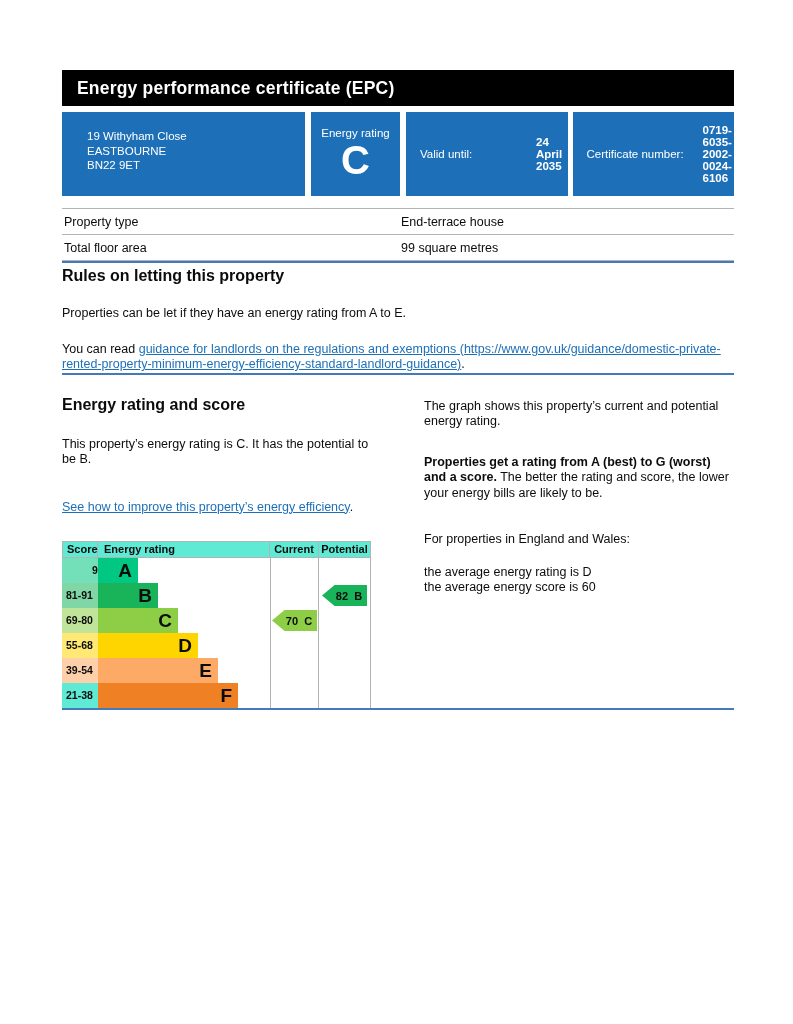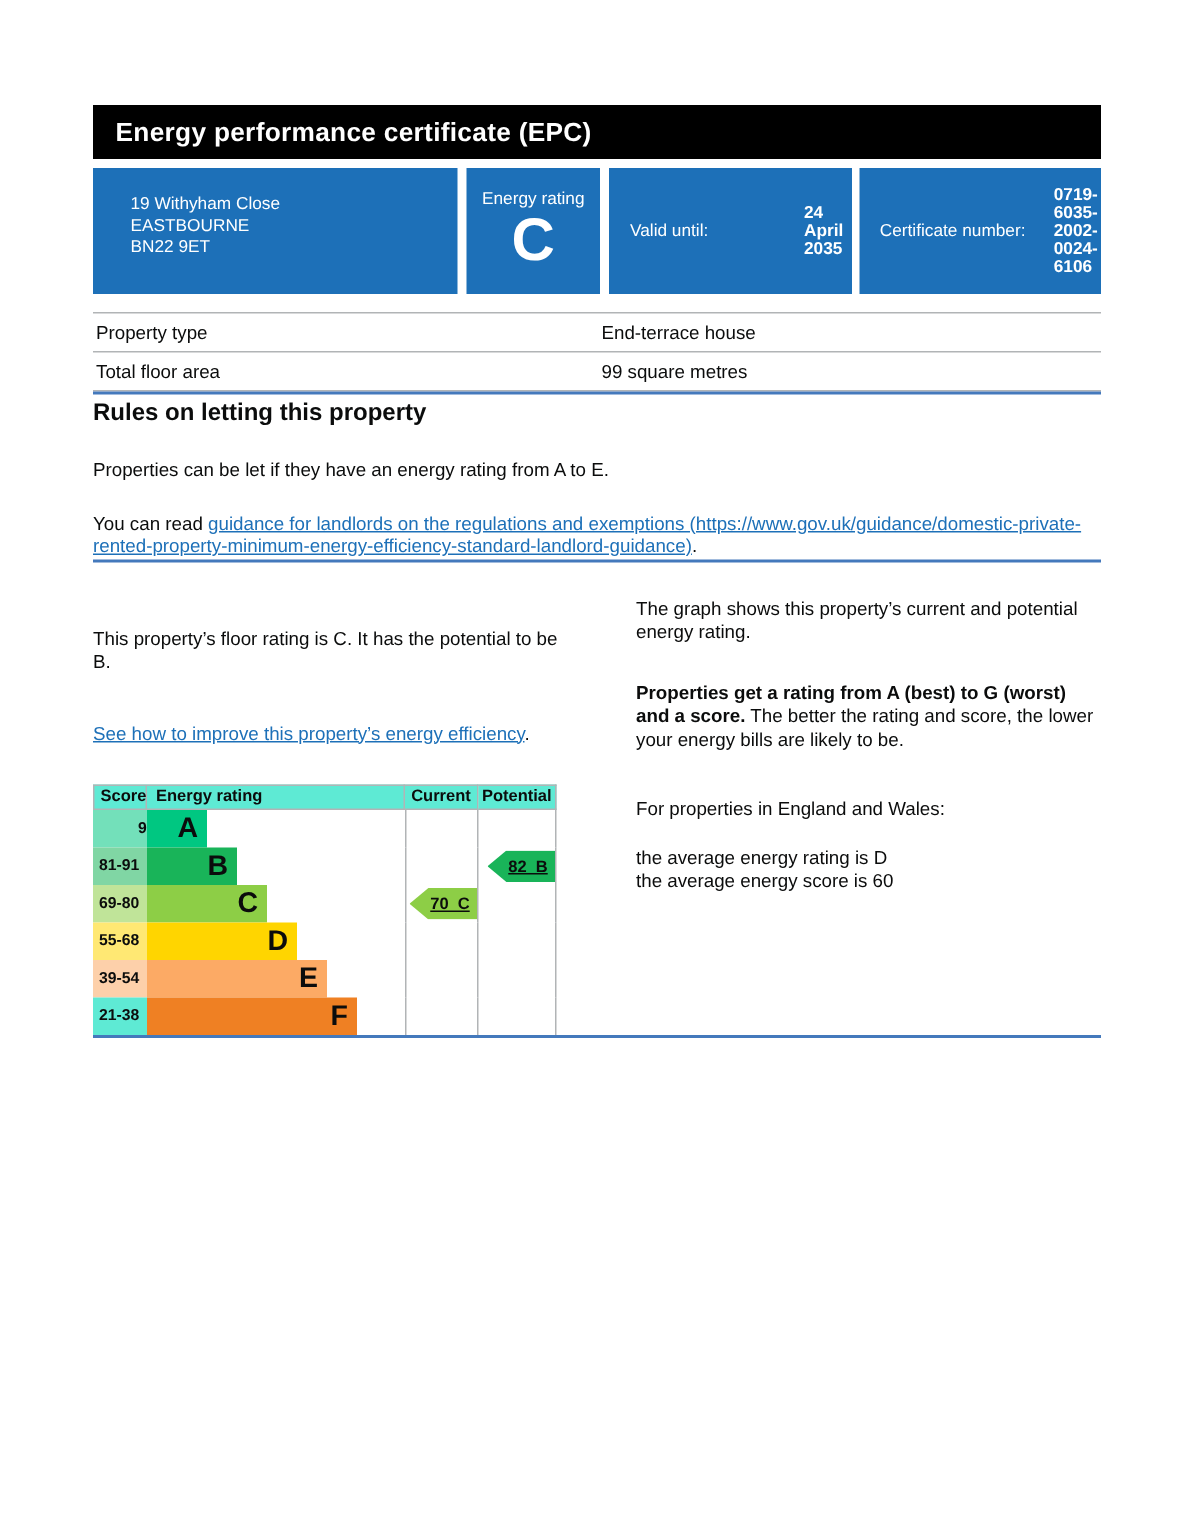--- a/index.html
+++ b/index.html
@@ -57,21 +57,21 @@
   .gh{box-sizing:border-box;border:1px solid #b1b4b6;height:17px;line-height:15px;font-size:11px;font-weight:bold;background:#5eead4;}
   .gh+.gh{border-left:none;}
   .gh.c0{width:36px;padding-left:4px;}
   .gh.c1{width:172px;padding-left:6px;}
   .gh.c2{width:49px;text-align:center;}
   .gh.c3{width:52px;text-align:center;}
   .grow{display:flex;height:25px;}
   .gscore{width:36px;box-sizing:border-box;font-size:10.5px;font-weight:bold;line-height:25px;padding-left:4px;}
   .gbararea{width:172px;}
   .gbar{height:25px;box-sizing:border-box;display:flex;align-items:center;justify-content:flex-end;padding-right:6px;font-size:19px;font-weight:bold;color:#0b0c0c;}
-  .gcol{box-sizing:border-box;display:flex;align-items:center;justify-content:flex-end;border-left:1px solid #b1b4b6;text-decoration:underline;}
+  .gcol{box-sizing:border-box;display:flex;align-items:center;justify-content:center;border-left:1px solid #b1b4b6;}
   .gcur{width:49px;border-right:1px solid #b1b4b6;}
   .gpot{width:52px;border-right:1px solid #b1b4b6;border-left:none;}
   .glast{border-bottom:1px solid #b1b4b6;}
   .garrow{width:45px;height:21px;box-sizing:border-box;clip-path:polygon(0 50%,28% 0,100% 0,100% 100%,28% 100%);display:flex;align-items:center;justify-content:center;padding-left:9px;font-size:11px;font-weight:bold;color:#0b0c0c;white-space:pre;}
 </style>
 </head>
 <body>
 
 <div class="page">
 
@@ -117,21 +117,22 @@
   <section class="rules-section">
     <h2 class="section-heading">Rules on letting this property</h2>
     <p class="body-text para-1">Properties can be let if they have an energy rating from A to E.</p>
     <p class="body-text para-2"><span>You can read </span><a class="doc-link">guidance for landlords on the regulations and exemptions (https://www.gov.uk/guidance/domestic-private-rented-property-minimum-energy-efficiency-standard-landlord-guidance)</a><span>.</span></p>
   </section>
 
   <hr class="blue-rule rule-2">
 
   <section class="columns">
     <div class="col-left">
-      <p class="body-text rating-para">This property’s floor rating is C. It has the potential to be B.</p>
+      <h2 class="section-heading">Energy rating and score</h2>
+      <p class="body-text rating-para">This property’s energy rating is C. It has the potential to be B.</p>
       <p class="body-text improve-para"><a class="doc-link">See how to improve this property’s energy efficiency</a><span>.</span></p>
 
       <div class="epc-graph">
         <div class="graph-header">
             <div class="gh c0">Score</div>
             <div class="gh c1">Energy rating</div>
             <div class="gh c2">Current</div>
             <div class="gh c3">Potential</div>
           </div>
         <div class="graph-rows">

